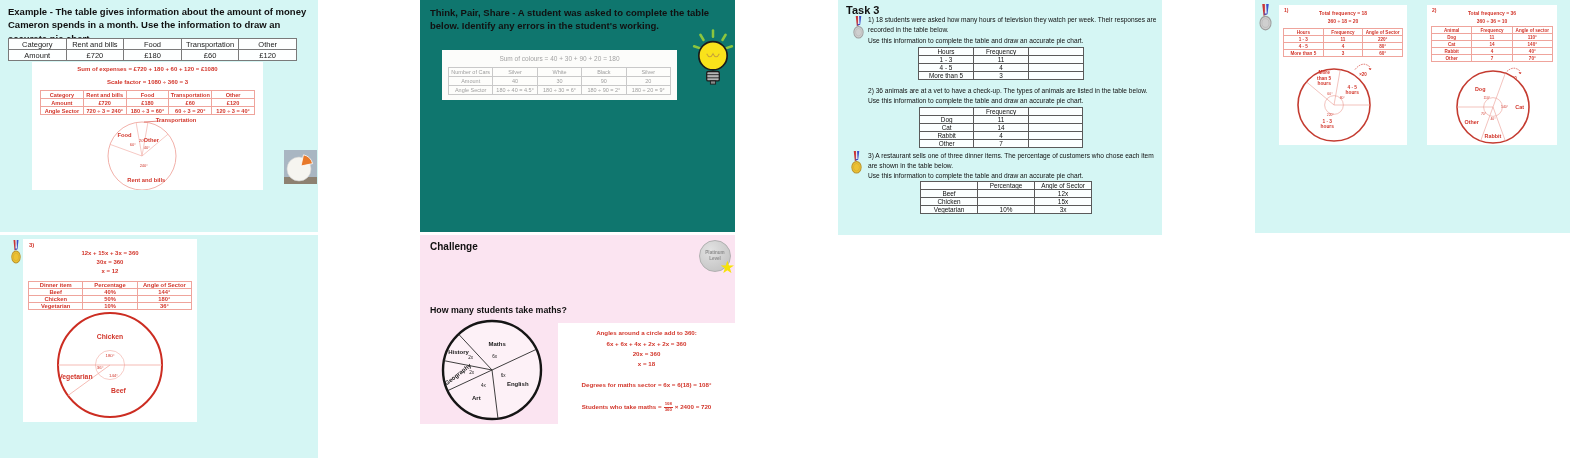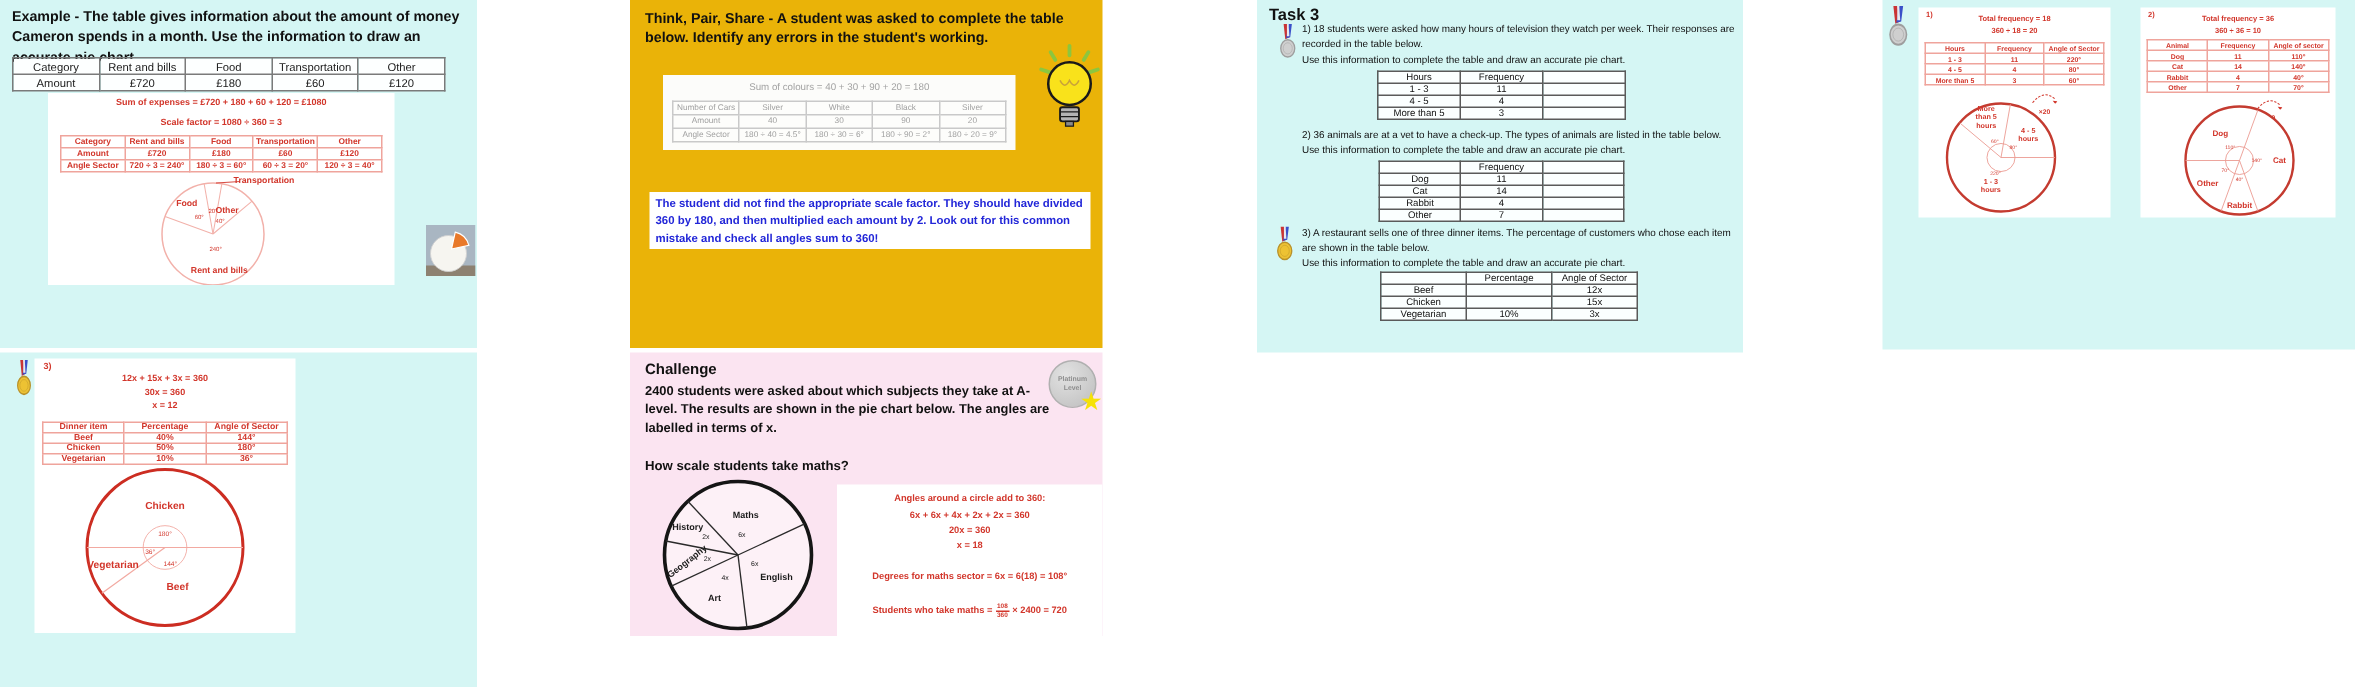--- a/index.html
+++ b/index.html
@@ -1,19 +1,19 @@
 <!DOCTYPE html>
 <html><head>
 <meta charset="utf-8">
 <style>
 *{margin:0;padding:0;box-sizing:border-box}
 html,body{width:1584px;height:462px;background:#ffffff;font-family:"Liberation Sans",sans-serif;overflow:hidden;position:relative}
 .panel{position:absolute;overflow:hidden}
 .cyan{background:#d5f6f4}
-.green{background:#eab308}
+.green{background:#0f766e}
 .pink{background:#fbe4f1}
 .abs{position:absolute}
 .b{font-weight:bold}
 .center{text-align:center}
 .red{color:#d2362b}
 .whitebox{position:absolute;background:#ffffff}
 table{border-collapse:collapse;table-layout:fixed}
 th,td{text-align:center;overflow:hidden;white-space:nowrap;padding:0 1px}
 .blacktable th,.blacktable td{border:1px solid #7a7a7a;color:#1b1b1b;font-size:7.5px;font-weight:normal;height:11px;background:#fdffff}
 .redtable th,.redtable td{border:1px solid #efa49c;color:#d2362b;font-size:5.6px;font-weight:bold;height:8px}
@@ -206,29 +206,25 @@
       <line x1="2" y1="17" x2="8" y2="19"></line>
       <line x1="38" y1="17" x2="32" y2="19"></line>
     </g>
     <circle cx="20" cy="26" r="13.5" fill="#f9e21b" stroke="#1a1a1a" stroke-width="1.6"></circle>
     <path d="M14 24 q3 6 6 0 q3 6 6 0" fill="none" stroke="#c8a23a" stroke-width="1"></path>
     <rect x="14" y="41" width="12" height="9" rx="1.5" fill="#b3b3b3" stroke="#1a1a1a" stroke-width="1.2"></rect>
     <line x1="14" y1="44" x2="26" y2="44" stroke="#1a1a1a" stroke-width="0.8"></line>
     <line x1="14" y1="47" x2="26" y2="47" stroke="#1a1a1a" stroke-width="0.8"></line>
     <rect x="17.5" y="50" width="5" height="3" fill="#8a8a8a" stroke="#1a1a1a" stroke-width="0.8"></rect>
   </svg>
-  <div class="abs" style="left:13px;top:128px;width:294px;height:38px;background:#ffffff">
-    <div style="color:#2226d8;font-weight:bold;font-size:7.6px;line-height:1.5;padding:2px 4px">The student did not find the appropriate scale factor. They should have divided 360 by 180, and then multiplied each amount by 2. Look out for this common mistake and check all angles sum to 360!</div>
-  </div>
 </section>
 
 <section class="panel pink" style="left:420px;top:235px;width:315px;height:189px">
   <div class="abs b" style="left:10px;top:6px;font-size:10px;color:#111">Challenge</div>
-  <div class="abs" style="left:10px;top:19px;width:270px;font-size:8.6px;font-weight:600;line-height:1.45;color:#111">2400 students were asked about which subjects they take at A-level. The results are shown in the pie chart below. The angles are labelled in terms of x.</div>
-  <div class="abs b" style="left:10px;top:70px;font-size:8.8px;color:#111">How scale students take maths?</div>
+  <div class="abs b" style="left:10px;top:70px;font-size:8.8px;color:#111">How many students take maths?</div>
   <div class="abs" style="left:279px;top:5px;width:32px;height:32px">
     <div class="badge-circle">
       <span>Platinum</span>
       <span>Level</span>
     </div>
     <span class="badge-star">★</span>
   </div>
   <svg class="abs" width="124" height="124" style="left:10px;top:80px">
       <circle cx="62" cy="55" r="49" fill="#fdf1f7" stroke="#151515" stroke-width="2.4"></circle>
       <line x1="62" y1="55" x2="106.40908156479586" y2="34.291705174705726" stroke="#2a2a2a" stroke-width="0.9"></line>

